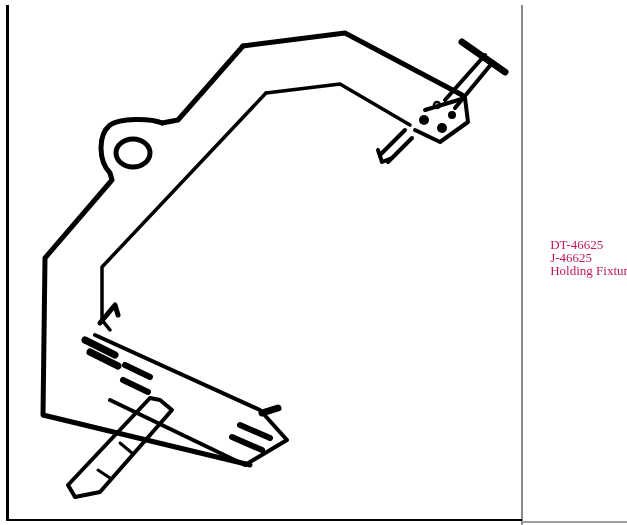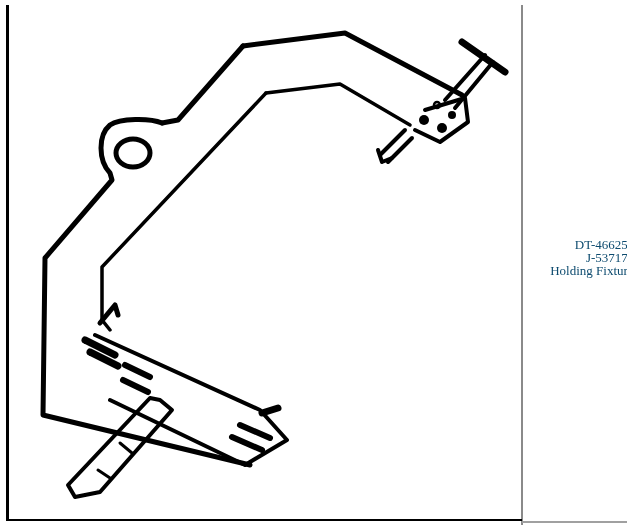--- a/index.html
+++ b/index.html
@@ -3,21 +3,21 @@
 <meta charset="utf-8">
 <style>
   html, body { margin: 0; padding: 0; background: #ffffff; }
   body { width: 627px; height: 525px; position: relative; overflow: hidden; font-family: "Liberation Serif", serif; }
   .left-border { position: absolute; left: 6px; top: 5px; width: 3px; height: 515px; background: #000; }
   .mid-divider { position: absolute; left: 521px; top: 5px; width: 2px; height: 520px; background: #8a8a8a; }
   .bottom-rule-left { position: absolute; left: 6px; top: 519px; width: 516px; height: 2px; background: #000; }
   .bottom-rule-right { position: absolute; left: 522px; top: 521px; width: 105px; height: 2px; background: #a0a0a0; }
   .illustration { position: absolute; left: 9px; top: 5px; width: 512px; height: 514px; }
   .label-cell { position: absolute; left: 523px; top: 5px; width: 104px; height: 514px; display: flex; align-items: center; justify-content: center; }
-  .label { text-align: right; font-size: 13px; line-height: 13px; color: #0c4a6e; white-space: nowrap; margin-left: 28px; margin-top: -10px; }
+  .label { text-align: left; font-size: 13px; line-height: 13px; color: #be185d; white-space: nowrap; margin-left: 28px; margin-top: -10px; }
   .label div { display: block; }
 </style>
 </head>
 <body>
 
 <div class="left-border"></div>
 <div class="mid-divider"></div>
 <div class="bottom-rule-left"></div>
 <div class="bottom-rule-right"></div>
 
@@ -59,16 +59,16 @@
 
     <path d="M160 400 L172 410 L100 492 L75 497 L68 485 L150 398 Z" stroke-width="4"></path>
     <path d="M120 443 L132 453" stroke-width="3"></path>
     <path d="M98 470 L110 478" stroke-width="3"></path>
   </svg>
 </div>
 
 <div class="label-cell">
   <div class="label">
     <div>DT-46625</div>
-    <div>J-53717</div>
+    <div>J-46625</div>
     <div>Holding Fixtur</div>
   </div>
 </div>
 
 </body></html>

